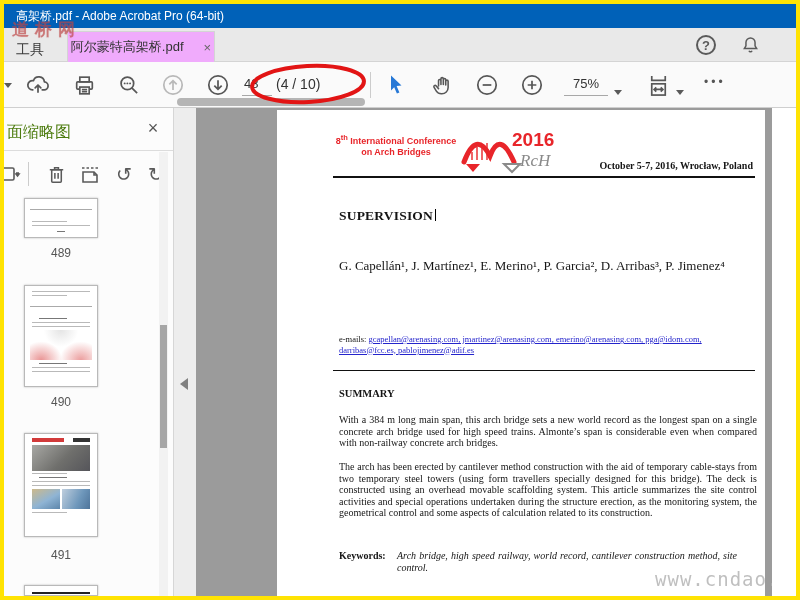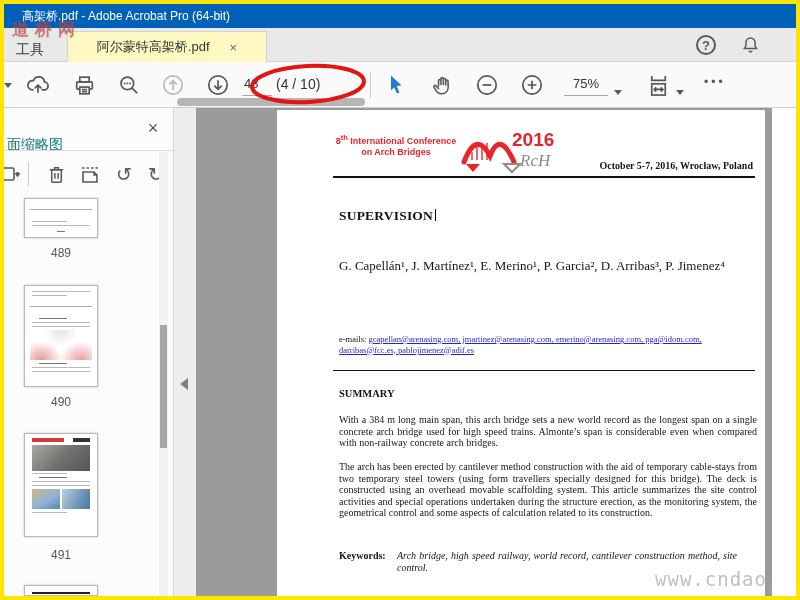--- a/index.html
+++ b/index.html
@@ -3,30 +3,30 @@
 <meta charset="utf-8">
 <style>
   * { margin:0; padding:0; box-sizing:border-box; }
   html,body { width:800px; height:600px; overflow:hidden; }
   body { background:#ffe303; font-family:"Liberation Sans","DejaVu Sans",sans-serif; }
   .window { position:relative; width:792px; height:592px; margin:4px; background:#fff; overflow:hidden; }
   .abs { position:absolute; }
 
   
   .titlebar { position:absolute; left:0; top:0; width:792px; height:24px; background:#0061b8; color:#fff;
-              font-size:12px; line-height:24px; padding-left:18px; }
+              font-size:12px; line-height:24px; padding-left:12px; }
   .wm-tl { position:absolute; left:8px; top:14px; font-size:17px; letter-spacing:6px;
            color:rgba(190,70,70,0.55); font-weight:bold; z-index:30; pointer-events:none;
            text-shadow:0 0 1px rgba(190,70,70,.35); }
 
   
   .tabstrip { position:absolute; left:0; top:24px; width:792px; height:34px; background:#e9e9e9;
               border-bottom:1px solid #d4d4d4; }
   .tools-tab { position:absolute; left:4px; top:8px; height:26px; line-height:26px; font-size:14px; color:#3a3a3a; padding:0 8px; }
-  .doc-tab { position:absolute; left:63px; top:3px; width:200px; height:31px; background:#fef9c3;
+  .doc-tab { position:absolute; left:63px; top:3px; width:148px; height:31px; background:#f0abfc;
              border:1px solid #d4d4d4; border-bottom:none; font-size:13px; color:#333;
              display:flex; align-items:center; justify-content:center; gap:20px; }
   .tab-close { color:#666; font-size:13px; cursor:default; }
   .help-btn { position:absolute; left:692px; top:7px; width:20px; height:20px; border:2px solid #5a5a5a;
               border-radius:50%; color:#5a5a5a; font-size:13px; font-weight:bold; text-align:center; line-height:17px; }
   .bell { position:absolute; left:736px; top:6px; }
 
   
   .toolbar { position:absolute; left:0; top:58px; width:792px; height:46px; background:#fafafa;
              border-bottom:1px solid #cfcfcf; }
@@ -40,21 +40,21 @@
                 border-bottom:1px solid #a8a8a8; padding-top:4px; text-align:center; }
   .caret { width:0; height:0; border-left:4px solid transparent; border-right:4px solid transparent;
            border-top:5px solid #5a5a5a; display:inline-block; }
   .more-dots { position:absolute; left:700px; top:13px; font-size:12px; color:#555; letter-spacing:3px; }
   .tb-scroll { position:absolute; left:173px; top:94px; width:188px; height:8px; background:#b5b5b5; border-radius:4px; }
   .annotation-svg { position:absolute; left:240px; top:58px; width:132px; height:46px; pointer-events:none; z-index:20; }
 
   
   .main { position:absolute; left:0; top:104px; width:792px; height:488px; }
   .panel { position:absolute; left:0; top:0; width:170px; height:488px; background:#fcfcfc; border-right:1px solid #d6d6d6; }
-  .panel-title { position:absolute; left:3px; top:28px; font-size:14px; color:#0f766e; }
+  .panel-title { position:absolute; left:3px; top:14px; font-size:16px; color:#4d7c0f; }
   .panel-close { position:absolute; left:138px; top:10px; font-size:18px; color:#555; width:22px; text-align:center; }
   .panel-hr { position:absolute; left:0; top:42px; width:169px; height:1px; background:#dcdcdc; }
   .ptool { position:absolute; top:52px; width:28px; height:28px; display:flex; align-items:center; justify-content:center; color:#5a5a5a; }
   .ptool-sep { position:absolute; left:24px; top:54px; width:1px; height:24px; background:#cccccc; }
   .rot-glyph { font-size:19px; font-family:"DejaVu Sans",sans-serif; color:#5a5a5a; }
 
   .thumb { position:absolute; left:20px; width:74px; background:#fff; border:1px solid #b9b9b9;
            box-shadow:0 0 2px rgba(0,0,0,.25); overflow:hidden; }
   .thumb-label { position:absolute; left:20px; width:74px; text-align:center; font-size:12px; color:#555; }
   .t-line { height:1px; background:#b9b9b9; margin:3px 7px 0 7px; }

